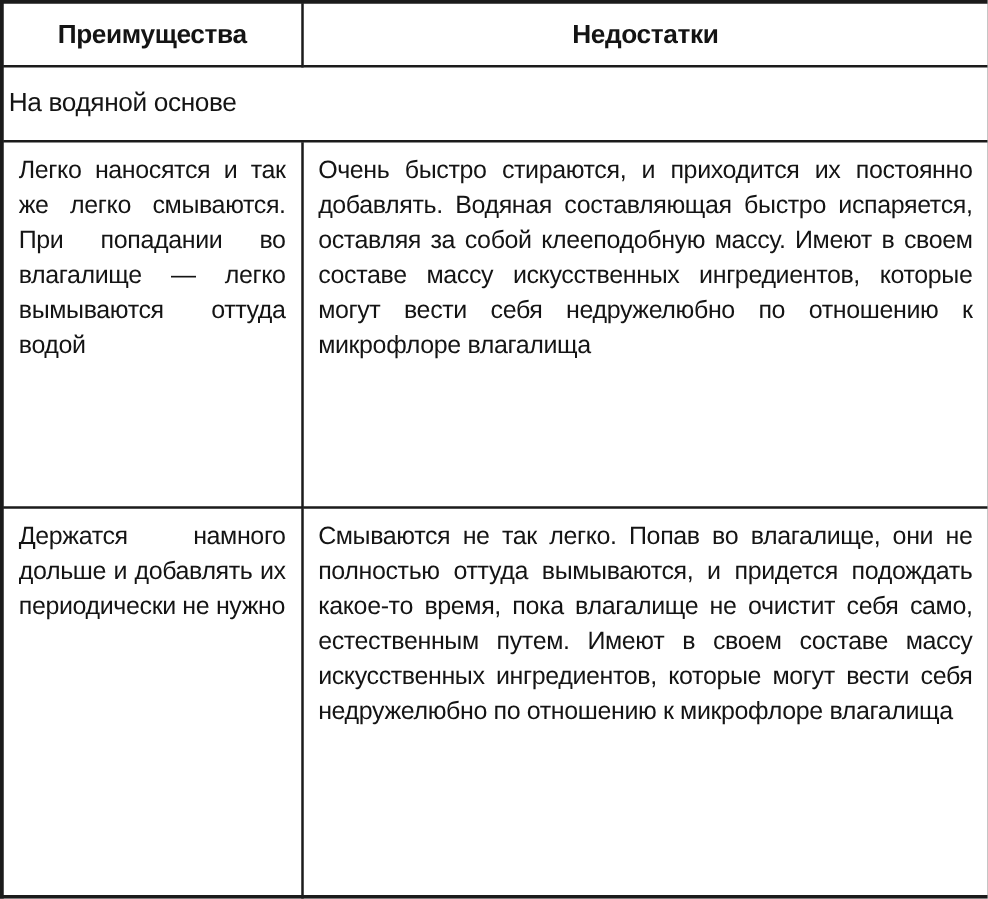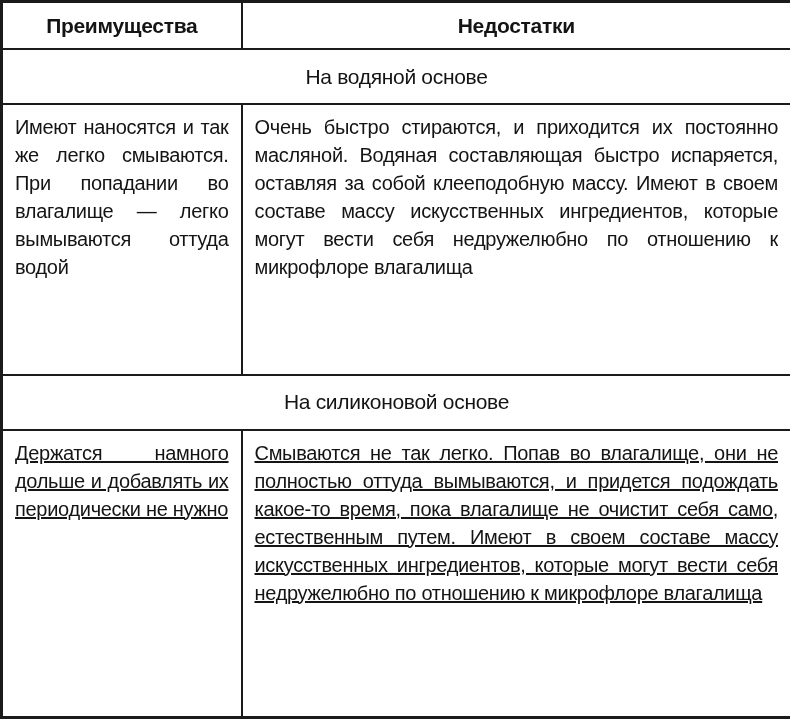--- a/index.html
+++ b/index.html
@@ -37,36 +37,35 @@
     letter-spacing: -0.3px;
     text-align: center;
     vertical-align: middle;
     padding: 2px 4px;
   }
   td.section-header {
     height: 44px;
     font-size: 21px;
     font-weight: normal;
     letter-spacing: -0.3px;
-    text-align: center;
     vertical-align: middle;
     padding: 2px 4px;
   }
   td.body-cell {
     vertical-align: top;
     text-align: justify;
     font-size: 20px;
     line-height: 28px;
     letter-spacing: -0.3px;
     padding: 8px 12px 10px 12px;
     hyphens: manual;
     -webkit-hyphens: manual;
   }
   tr.row-water    td.body-cell { height: 216px; }
-  tr.row-silicone td.body-cell { height: 230px; text-decoration: underline; }
+  tr.row-silicone td.body-cell { height: 230px; }
   tr.row-oil      td.body-cell { height: 86px; }
 </style>
 </head>
 <body>
 
 <div class="page">
   <table class="cmp">
     <colgroup>
       <col class="col-adv">
       <col class="col-dis">
@@ -74,27 +73,24 @@
     <tbody>
       <tr>
         <th class="col-header">Преимущества</th>
         <th class="col-header">Недостатки</th>
       </tr>
 
       <tr>
         <td class="section-header" colspan="2">На водяной основе</td>
       </tr>
       <tr class="row-water">
-        <td class="body-cell">Имеют наносятся и так же легко смыва­ются. При попада­нии во влагалище — легко вымываются оттуда водой</td>
-        <td class="body-cell">Очень быстро стираются, и приходится их постоянно масляной. Водяная составляющая быстро испаряет­ся, оставляя за собой клееподобную массу. Имеют в своем составе массу искусственных ингредиентов, которые могут вести себя недружелюбно по отноше­нию к микрофлоре влагалища</td>
+        <td class="body-cell">Легко наносятся и так же легко смыва­ются. При попада­нии во влагалище — легко вымываются оттуда водой</td>
+        <td class="body-cell">Очень быстро стираются, и приходится их постоянно добавлять. Водяная составляющая быстро испаряет­ся, оставляя за собой клееподобную массу. Имеют в своем составе массу искусственных ингредиентов, которые могут вести себя недружелюбно по отноше­нию к микрофлоре влагалища</td>
       </tr>
 
-      <tr>
-        <td class="section-header" colspan="2">На силиконовой основе</td>
-      </tr>
       <tr class="row-silicone">
         <td class="body-cell">Держатся намного дольше и добавлять их периодически не нужно</td>
         <td class="body-cell">Смываются не так легко. Попав во влагалище, они не полностью оттуда вымываются, и придется по­дождать какое-то время, пока влагалище не очистит себя само, естественным путем. Имеют в своем со­ставе массу искусственных ингредиентов, которые могут вести себя недружелюбно по отношению к ми­крофлоре влагалища</td>
       </tr>
 
     </tbody>
   </table>
 </div>
 
 </body></html>

